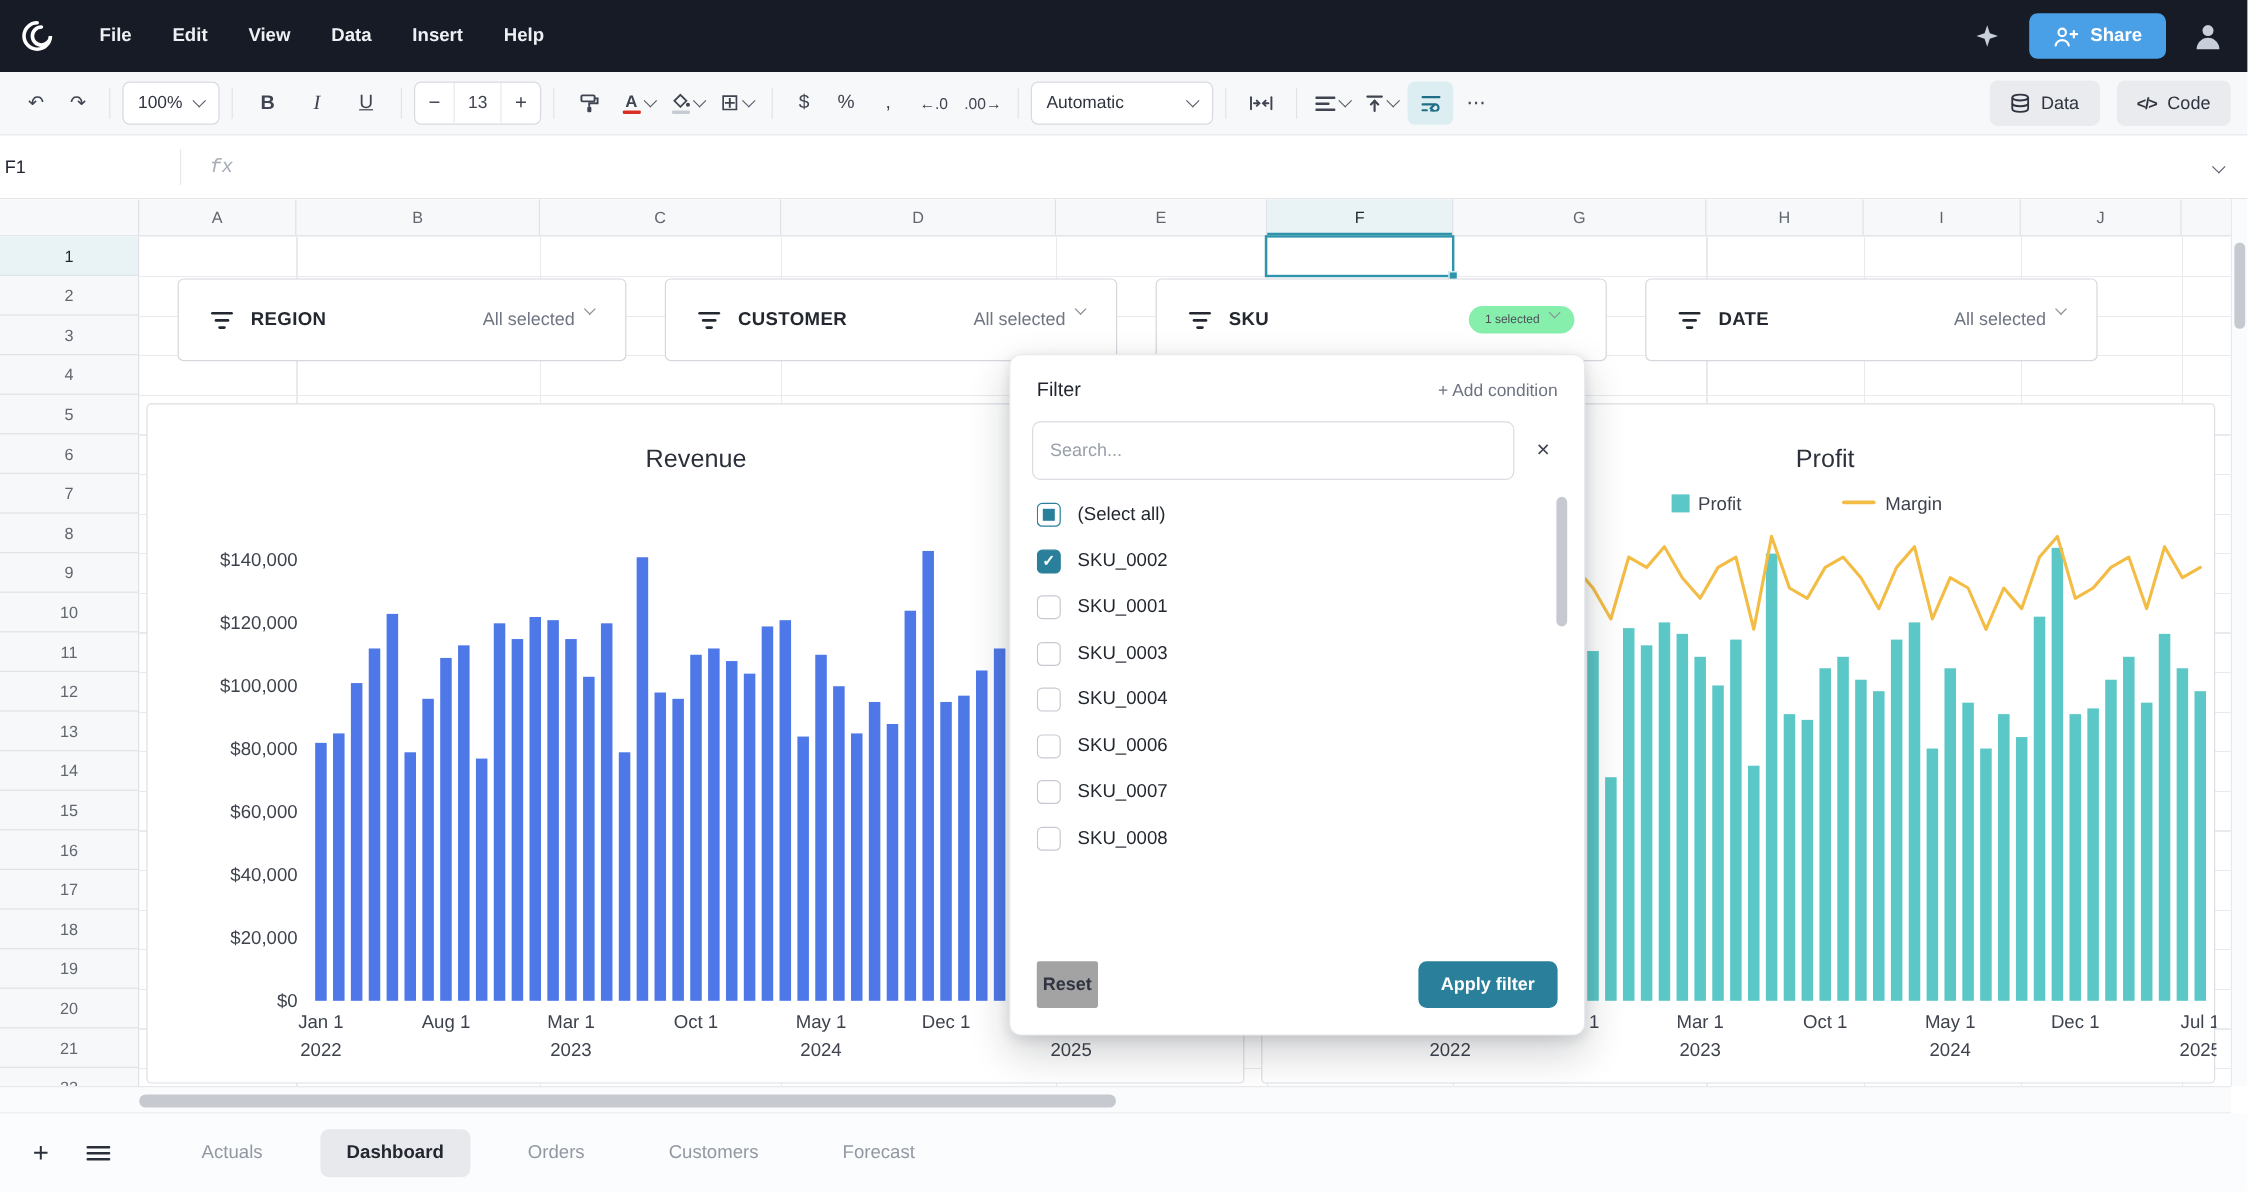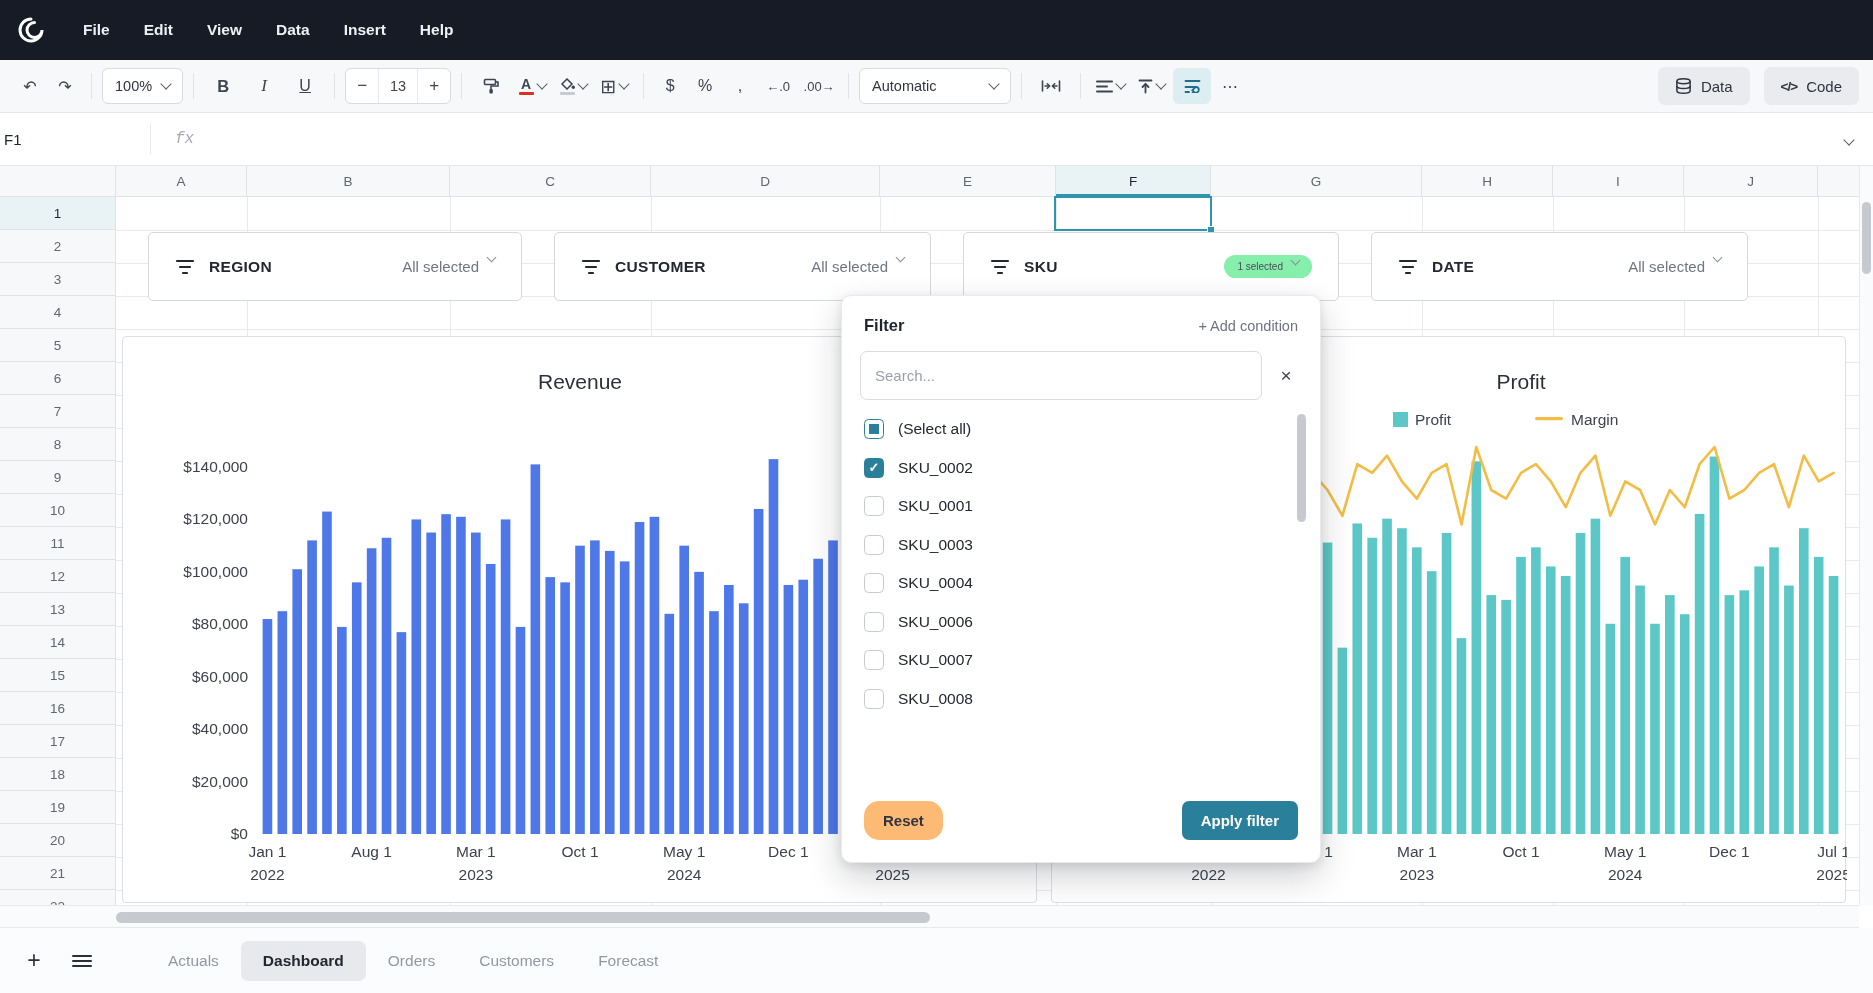--- a/index.html
+++ b/index.html
@@ -65,67 +65,93 @@
   .fcard{position:absolute;top:35px;height:69px;background:#fff;border:1px solid #d5d8dd;border-radius:5px;display:flex;align-items:center;padding:0 26px;gap:14px;cursor:pointer}
   .fcard-name{font-weight:700;font-size:15.5px;color:#23272f;letter-spacing:.3px}
   .fcard-val{margin-left:auto;color:#6f7582;font-size:15px;display:flex;align-items:flex-start;gap:9px}
   .fcard-val .chev{width:7px;height:7px;border-color:#8a8f99}
   .fcard-val.pillv{background:#86efac;border-radius:15px;padding:6px 13px;color:#4a4f59;font-weight:400;font-size:10px}
   .chart-card{position:absolute;top:139px;height:567px;background:#fff;border:1px solid #dcdfe4;border-radius:4px}
 
   
   .popup{position:absolute;left:725px;top:98px;width:480px;height:568px;background:#fff;border:1px solid #e8eaee;border-radius:10px;box-shadow:0 14px 34px rgba(20,24,34,.20),0 3px 10px rgba(20,24,34,.10);z-index:50;display:flex;flex-direction:column}
   .popup-head{display:flex;align-items:center;padding:20px 22px 14px 22px}
-  .popup-title{font-weight:700;font-size:16.5px;color:#1f2430}
+  .popup-title{font-weight:400;font-size:16.5px;color:#1f2430}
   .add-cond{margin-left:auto;color:#6d7380;font-size:14.5px;cursor:pointer}
   .search-row{display:flex;align-items:center;margin:2px 16px 0 18px;gap:6px}
   .search-input{flex:1;height:49px;border:1px solid #d9dce1;border-radius:7px;padding:0 14px;font-size:15px;font-family:inherit;color:#404040;outline:none}
   .search-input::placeholder{color:#9aa0aa}
   .clear-x{width:36px;height:36px;display:flex;align-items:center;justify-content:center;font-size:19px;color:#3f4450;cursor:pointer}
   .filter-list{flex:1;margin:10px 4px 0 22px;padding-right:30px;overflow:hidden;position:relative}
   .chk-row{display:flex;align-items:center;gap:14px;height:38.5px;font-size:15.5px;color:#23272f;cursor:pointer}
   .cb{width:20px;height:20px;border:1.6px solid #c6cad0;border-radius:4.5px;background:#fff;display:flex;align-items:center;justify-content:center;flex:0 0 auto;font-size:13px;color:#fff;font-weight:700}
   .cb.checked{background:#2a7f9b;border-color:#2a7f9b}
   .cb.indeterminate{border-color:#2a7f9b}
   .ind-sq{width:10px;height:10px;background:#2a7f9b}
   .list-sb{position:absolute;right:10px;top:4px;width:9px;height:108px;background:#c6c9cf;border-radius:5px;cursor:pointer}
   .popup-foot{display:flex;align-items:center;padding:16px 22px 22px 22px}
-  .reset-btn{background:#fdba74;border:none;border-radius:15px;padding:11px 19px;font-size:15px;font-weight:600;color:#2f3440;font-family:inherit;cursor:pointer}
+  .reset-btn{background:#a3a3a3;border:none;border-radius:2px;padding:11px 5px;font-size:15px;font-weight:600;color:#2f3440;font-family:inherit;cursor:pointer}
   .apply-btn{margin-left:auto;background:#2a7f9b;border:none;border-radius:7px;padding:11px 19px;font-size:15px;font-weight:700;color:#fff;font-family:inherit;cursor:pointer}
 
   
   .vscroll{position:absolute;top:166px;right:0;width:14px;bottom:88px;background:#fafbfc;border-left:1px solid #e7e9ec}
   .vthumb{position:absolute;top:36px;left:2px;width:9px;height:72px;background:#c6c9cf;border-radius:5px;cursor:pointer}
   .hscroll{position:absolute;left:0;right:14px;bottom:65px;height:23px;background:#fafbfc;border-top:1px solid #e7e9ec;border-bottom:1px solid #e7e9ec}
   .hthumb{position:absolute;left:116px;top:6px;width:814px;height:11px;background:#c6c9cf;border-radius:6px;cursor:pointer}
 
   
   .tabbar{position:absolute;left:0;right:0;bottom:0;height:65px;background:#fbfcfd;display:flex;align-items:center;padding:0 16px;gap:12px}
   .tab-icon{width:36px;height:36px;display:flex;align-items:center;justify-content:center;font-size:23px;color:#2a2f3a;cursor:pointer;border-radius:6px}
-  .tab-list{display:flex;align-items:flex-start;margin-left:34px}
+  .tab-list{display:flex;align-items:flex-start;gap:26px;margin-left:34px}
   .tab{padding:11px 22px;font-size:15.5px;color:#9298a2;cursor:pointer;border-radius:7px;white-space:nowrap}
   .tab.active{background:#e7e9ed;color:#23272f;font-weight:600}
 </style>
 </head>
 <body>
 
 <div class="topbar">
   <div class="logo">
     <svg width="30" height="30" viewBox="0 0 30 30">
         <path d="M15 4 a11 11 0 1 0 11 11 a7.5 7.5 0 1 1 -7.5 -7.5" stroke="#fff" stroke-width="3" fill="none" stroke-linecap="round"></path>
       </svg>
   </div>
   <nav class="menu">
       <div class="menu-item">File</div>
       <div class="menu-item">Edit</div>
       <div class="menu-item">View</div>
       <div class="menu-item">Data</div>
       <div class="menu-item">Insert</div>
       <div class="menu-item">Help</div>
     </nav>
+  <div class="topbar-right">
+    <span class="icon-btn">
+      <svg width="20" height="20" viewBox="0 0 20 20">
+          <path d="M10 1 L12.2 7.8 L19 10 L12.2 12.2 L10 19 L7.8 12.2 L1 10 L7.8 7.8 Z" fill="#c9cfda"></path>
+        </svg>
+    </span>
+    <button class="share-btn">
+      <span>
+        <svg width="21" height="17" viewBox="0 0 21 17">
+            <g stroke="#fff" stroke-width="1.8" fill="none" stroke-linecap="round">
+              <circle cx="7.5" cy="5" r="3.1"></circle>
+              <path d="M2 16 a5.6 5.6 0 0 1 11 0"></path>
+              <line x1="14.5" y1="6.5" x2="20" y2="6.5"></line>
+              <line x1="17.2" y1="3.8" x2="17.2" y2="9.2"></line>
+            </g>
+          </svg>
+      </span>
+      <span>Share</span>
+    </button>
+    <span class="avatar">
+      <svg width="26" height="26" viewBox="0 0 26 26">
+          <circle cx="13" cy="8.5" r="4.6" fill="#c9cfda"></circle>
+          <path d="M3.5 24 a9.5 9.5 0 0 1 19 0 Z" fill="#c9cfda"></path>
+        </svg>
+    </span>
+  </div>
 </div>
 
 <div class="toolbar">
   <span class="tb-btn narrow">↶</span>
   <span class="tb-btn narrow">↷</span>
   <span class="sep"></span>
   <span class="tb-select">
       <span>100%</span>
       <span class="chev"></span>
     </span>

